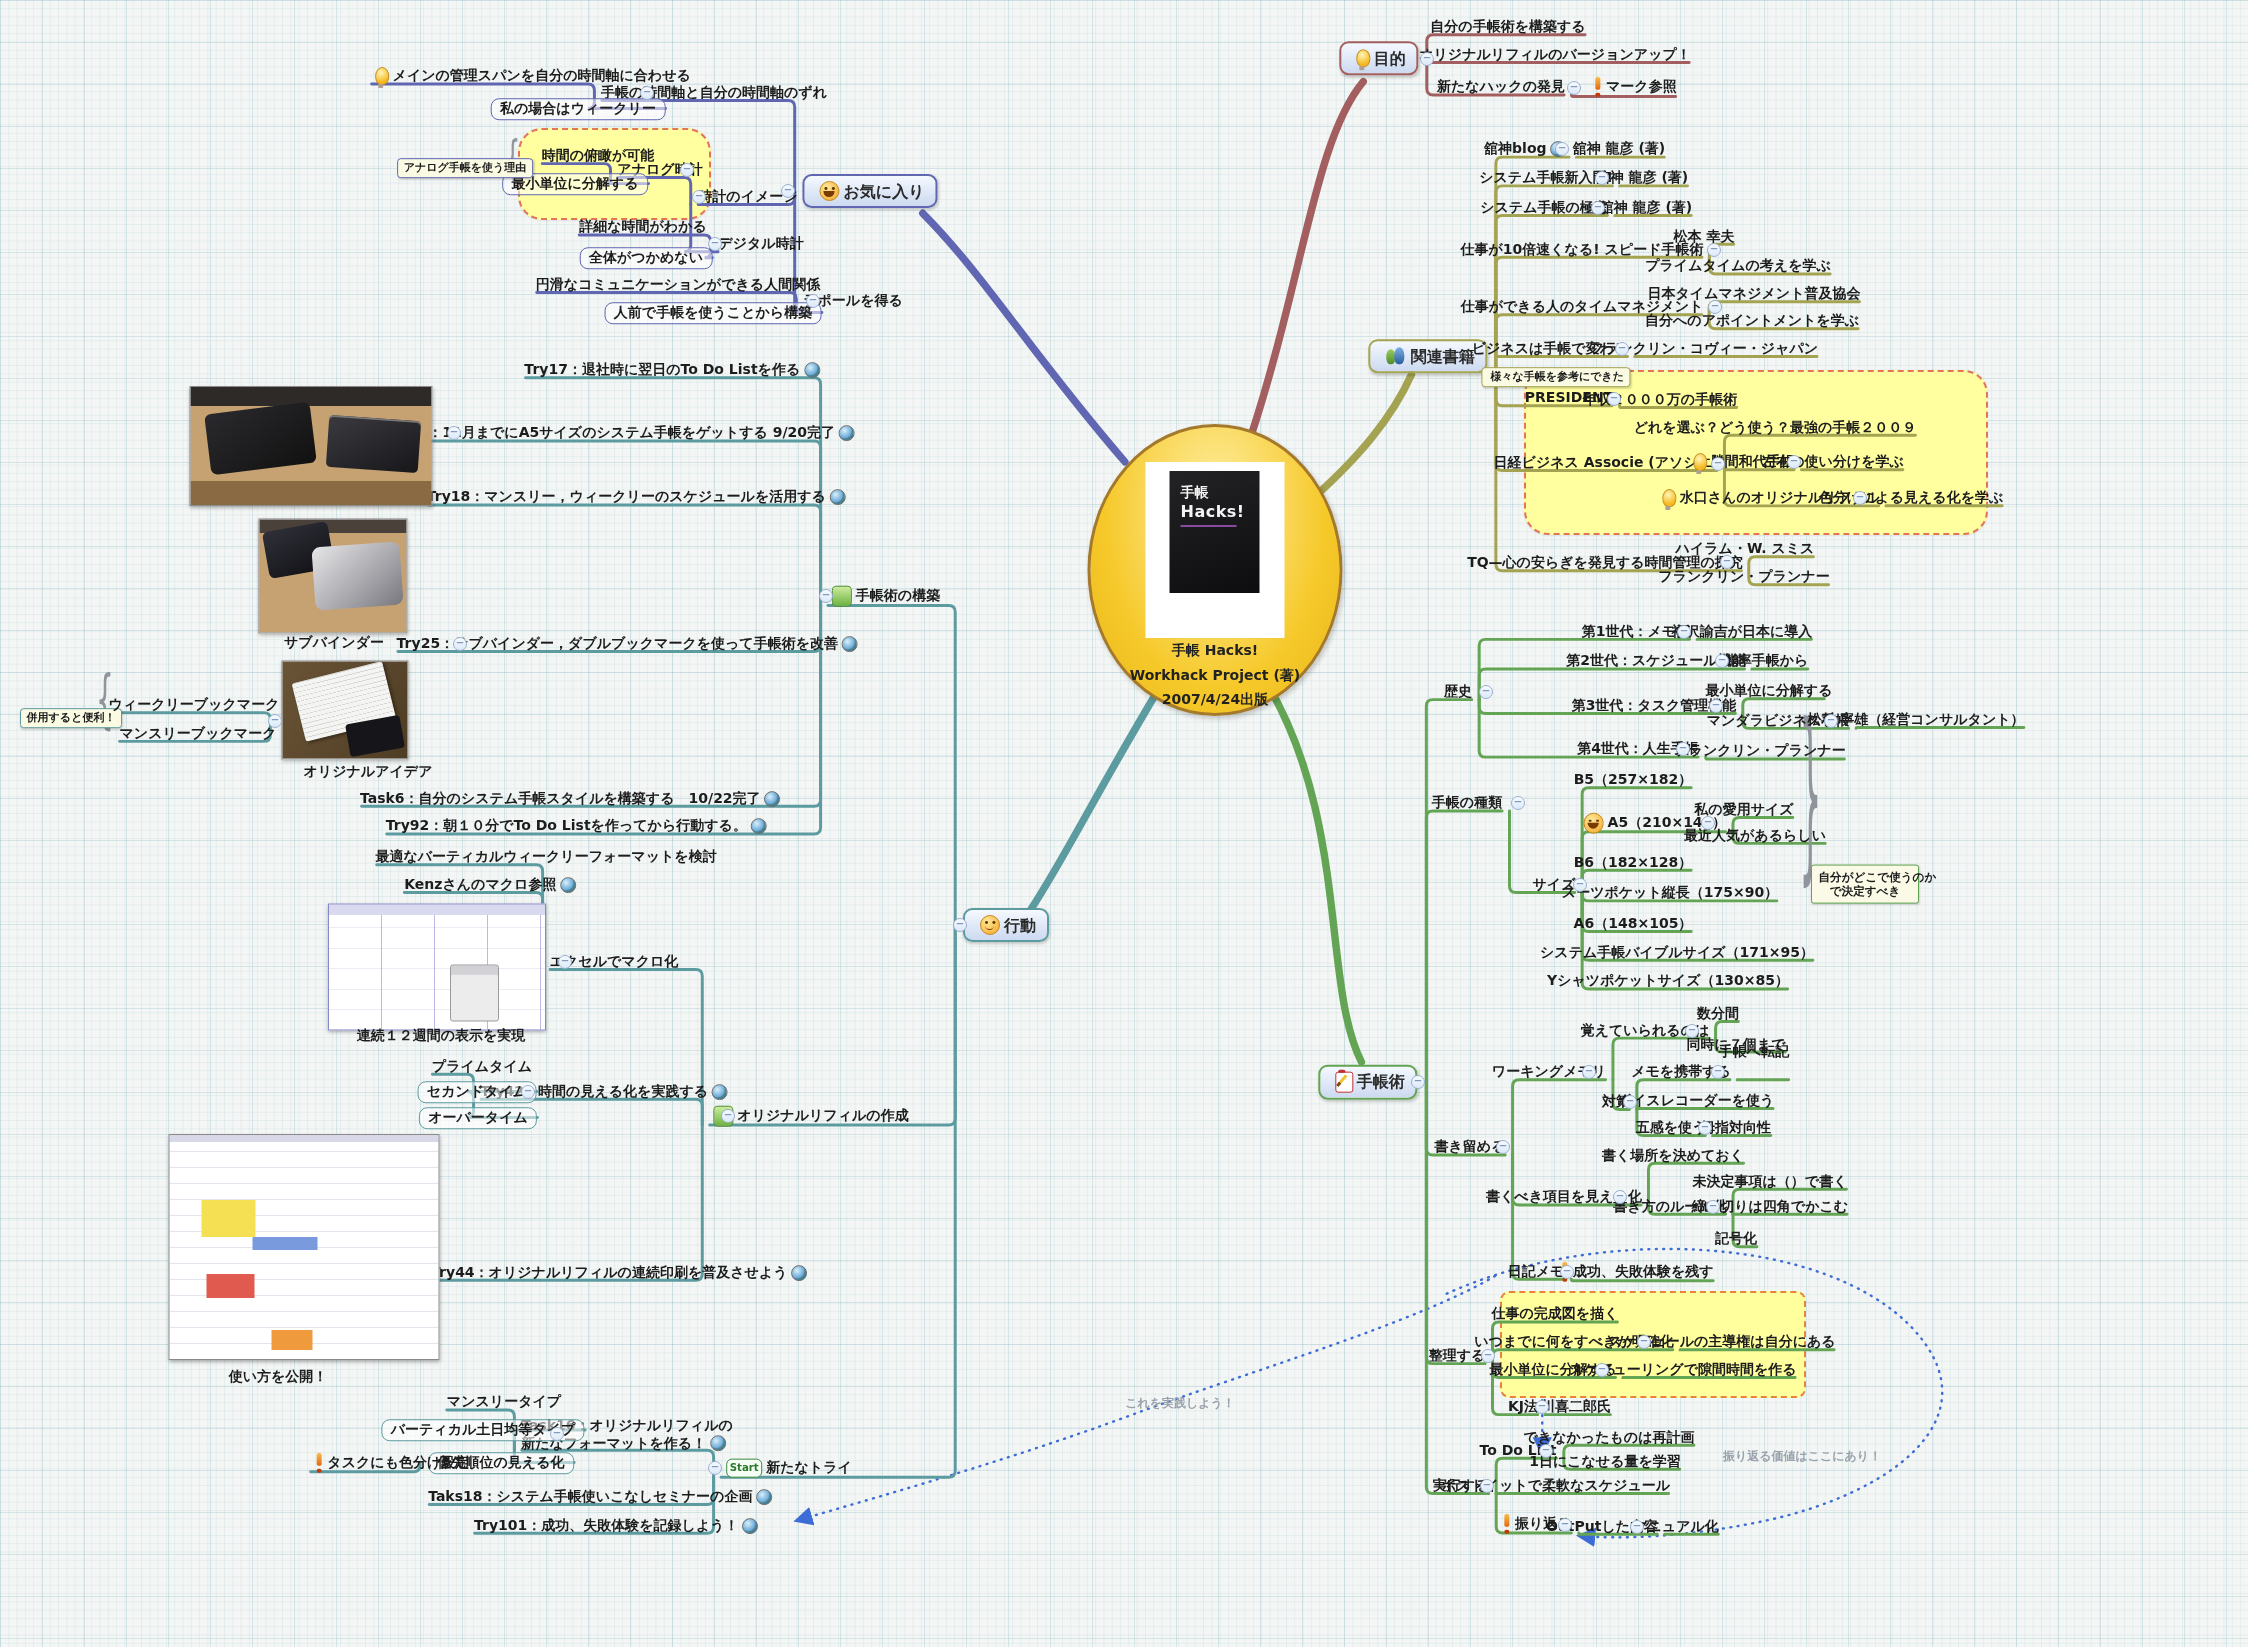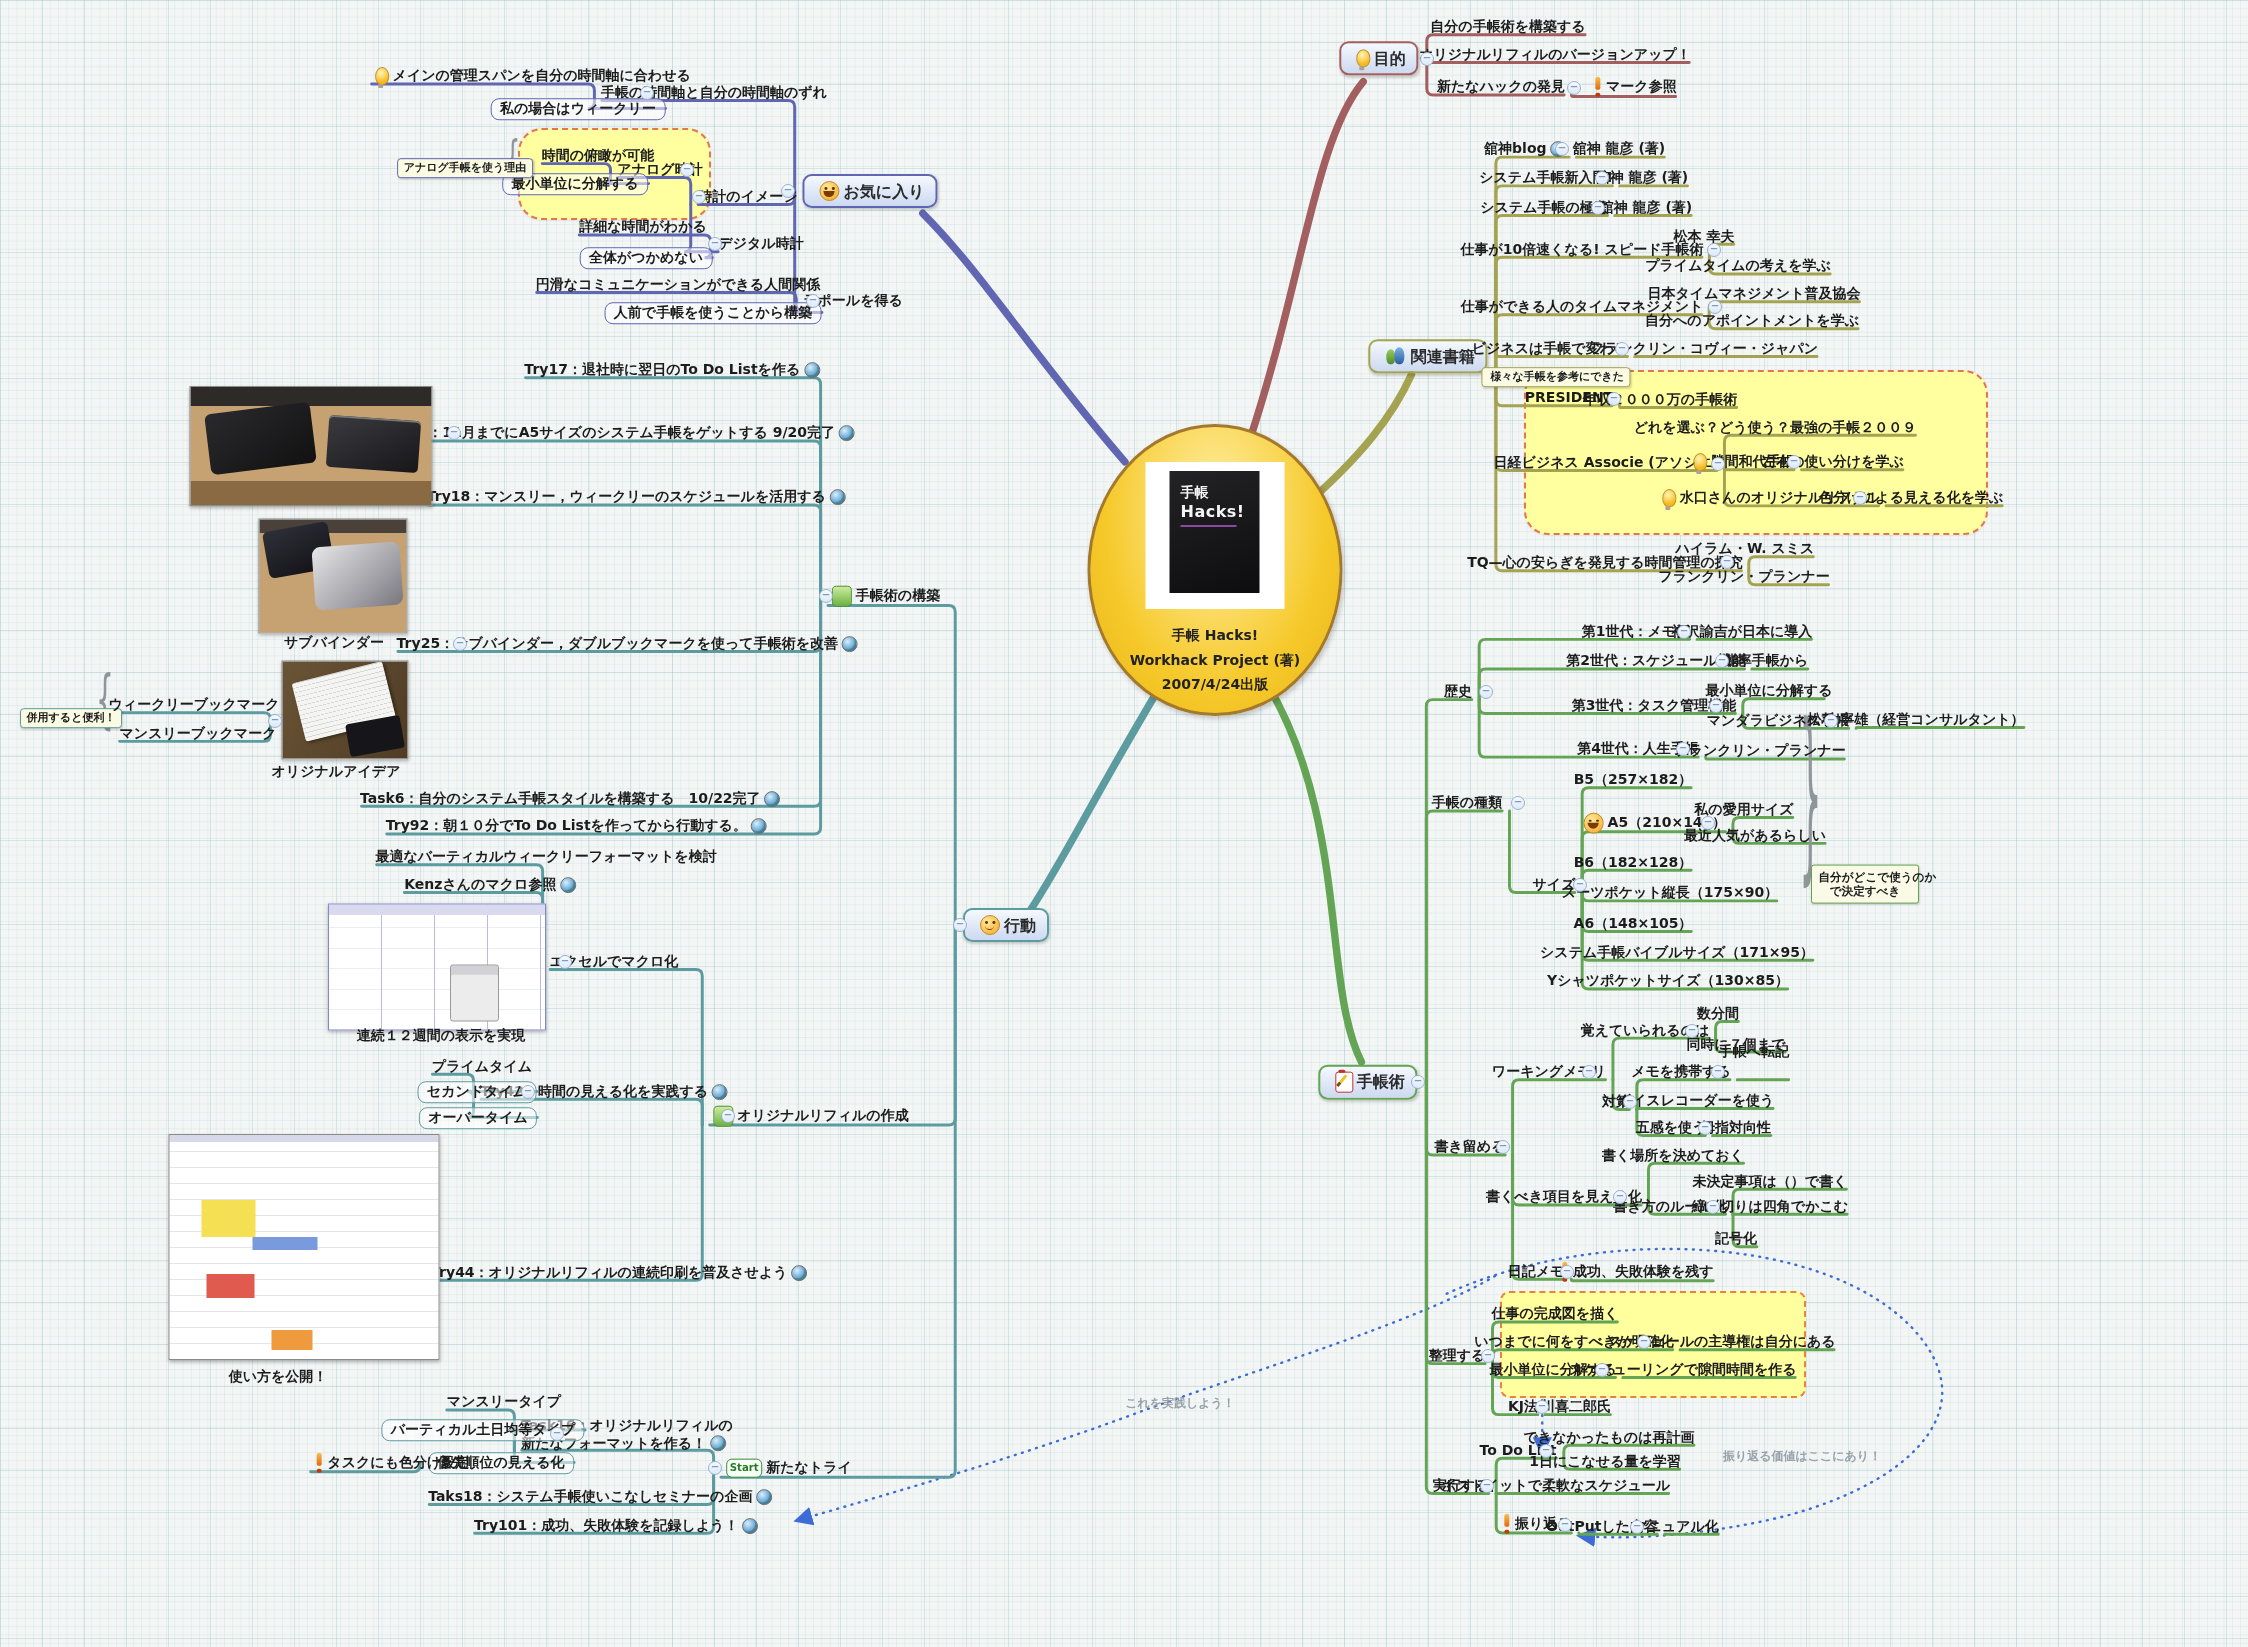--- a/index.html
+++ b/index.html
@@ -86,21 +86,21 @@
   .ic-clip::after{content:"";position:absolute;left:4.6px;top:1.9px;width:2.8px;height:14px;background:linear-gradient(#f0c030 70%,#7a4a10 70%);transform:rotate(40deg);}
   .ic-start{min-width:24px;height:16.7px;border:1.9px solid #3a8a3a;border-radius:5.6px;background:#f6fff6;color:#2a7a2a;
      font-size:10.2px;font-weight:bold;line-height:16px;padding:0 2.8px;text-align:center;}
   .toggle{position:absolute;z-index:5;width:12px;height:12px;border-radius:50%;transform:translate(-50%,-50%);
      background:linear-gradient(#f6faff,#dce9f8);border:0.9px solid #9ab0d0;color:#7e96b8;font-size:10.2px;
      line-height:10.2px;text-align:center;font-weight:bold;}
   .brace{position:absolute;z-index:3;color:#8f959b;font-weight:normal;transform-origin:center;}
   #center-node{position:absolute;z-index:4;left:1215px;top:570px;width:249px;height:286px;transform:translate(-50%,-50%);
      border-radius:50%;border:3.2px solid #a5792b;text-align:center;
      background:radial-gradient(ellipse at 50% 30%,#fff0a8,#f6c92b 62%,#e9b517);box-shadow:1.9px 2.8px 5.6px rgba(0,0,0,.2);}
-  #book-card{width:139px;height:147px;background:#fff;margin:35px auto 14px auto;box-shadow:0 0.9px 1.9px rg rgba(0,0,0,.2);position:relative;}
+  #book-card{width:139px;height:176px;background:#fff;margin:35px auto 0 auto;box-shadow:0 0.9px 1.9px rg rgba(0,0,0,.2);position:relative;}
   #book-cover{position:absolute;left:24px;top:9.3px;width:90px;height:122px;background:linear-gradient(160deg,#232325,#0d0d0f);
      text-align:left;color:#f4f4f4;}
   #book-cover .bt1{display:block;font-size:14px;font-weight:bold;margin:13px 0 0 11px;}
   #book-cover .bt2{display:block;font-size:16px;font-weight:bold;margin:0 0 0 11px;letter-spacing:0.5px;}
   #book-cover::after{content:"";position:absolute;left:11px;top:54px;width:56px;height:1.9px;background:#8a4aa0;}
   #center-node .cl{font-size:14px;font-weight:bold;color:#222;line-height:1.75;}
   #footer-box{position:absolute;z-index:4;left:1071px;top:1491px;width:263px;height:76px;
      background:linear-gradient(#ffffd8,#f2f2b4);border:2.8px solid #8f8f8f;border-radius:13px;
      text-align:center;font-size:13px;font-weight:bold;color:#222;line-height:1.75;padding-top:4.6px;box-sizing:border-box;}
   #footer-globe{position:absolute;right:11px;top:32px;}
@@ -384,21 +384,21 @@
     <div class="node t-main b-act" style="left: 1006px; top: 925px;"><span class="ic ic-smile"></span><span class="lbl">行動</span></div>
     <div class="node t-text b-act" style="left: 884px; top: 596px;"><span class="ic ic-check"></span><span class="lbl">手帳術の構築</span></div>
     <div class="node t-text b-act" style="left: 674px; top: 370px;"><span class="lbl">Try17：退社時に翌日のTo Do Listを作る</span><span class="ic ic-globe"></span></div>
     <div class="node t-text b-act" style="left: 621px; top: 433px;"><span class="lbl">Task2：11月までにA5サイズのシステム手帳をゲットする 9/20完了</span><span class="ic ic-globe"></span></div>
     <div class="node t-text b-act" style="left: 638px; top: 497px;"><span class="lbl">Try18：マンスリー，ウィークリーのスケジュールを活用する</span><span class="ic ic-globe"></span></div>
     <div class="node t-text b-act" style="left: 629px; top: 644px;"><span class="lbl">Try25：サブバインダー，ダブルブックマークを使って手帳術を改善</span><span class="ic ic-globe"></span></div>
     <div class="node t-photo-a b-act" style="left: 311px; top: 446px; width: 241px; height: 118px;"></div>
     <div class="node t-photo-b b-act" style="left: 333px; top: 576px; width: 147px; height: 113px;"></div>
     <div class="node t-caption b-act" style="left: 334px; top: 643px;"><span class="lbl">サブバインダー</span></div>
     <div class="node t-photo-c b-act" style="left: 345px; top: 710px; width: 125px; height: 97px;"></div>
-    <div class="node t-caption b-act" style="left: 336px; top: 772px;"><span class="lbl">オリジナルアイデア</span></div>
+    <div class="node t-caption b-act" style="left: 368px; top: 772px;"><span class="lbl">オリジナルアイデア</span></div>
     <div class="node t-callout b-act" style="left: 71px; top: 718px;"><span class="lbl">併用すると便利！</span></div>
     <div class="node t-anchor b-act" style="left: 278px; top: 720px;"></div>
     <div class="node t-text b-act" style="left: 194px; top: 705px;"><span class="lbl">ウィークリーブックマーク</span></div>
     <div class="node t-text b-act" style="left: 198px; top: 734px;"><span class="lbl">マンスリーブックマーク</span></div>
     <div class="node t-text b-act" style="left: 572px; top: 799px;"><span class="lbl">Task6：自分のシステム手帳スタイルを構築する　10/22完了</span><span class="ic ic-globe"></span></div>
     <div class="node t-text b-act" style="left: 578px; top: 826px;"><span class="lbl">Try92：朝１０分でTo Do Listを作ってから行動する。</span><span class="ic ic-globe"></span></div>
     <div class="node t-text b-act" style="left: 809px; top: 1116px;"><span class="ic ic-check"></span><span class="lbl">オリジナルリフィルの作成</span></div>
     <div class="node t-text b-act" style="left: 614px; top: 962px;"><span class="lbl">エクセルでマクロ化</span></div>
     <div class="node t-text b-act" style="left: 546px; top: 857px;"><span class="lbl">最適なバーティカルウィークリーフォーマットを検討</span></div>
     <div class="node t-text b-act" style="left: 492px; top: 885px;"><span class="lbl">Kenzさんのマクロ参照</span><span class="ic ic-globe"></span></div>

